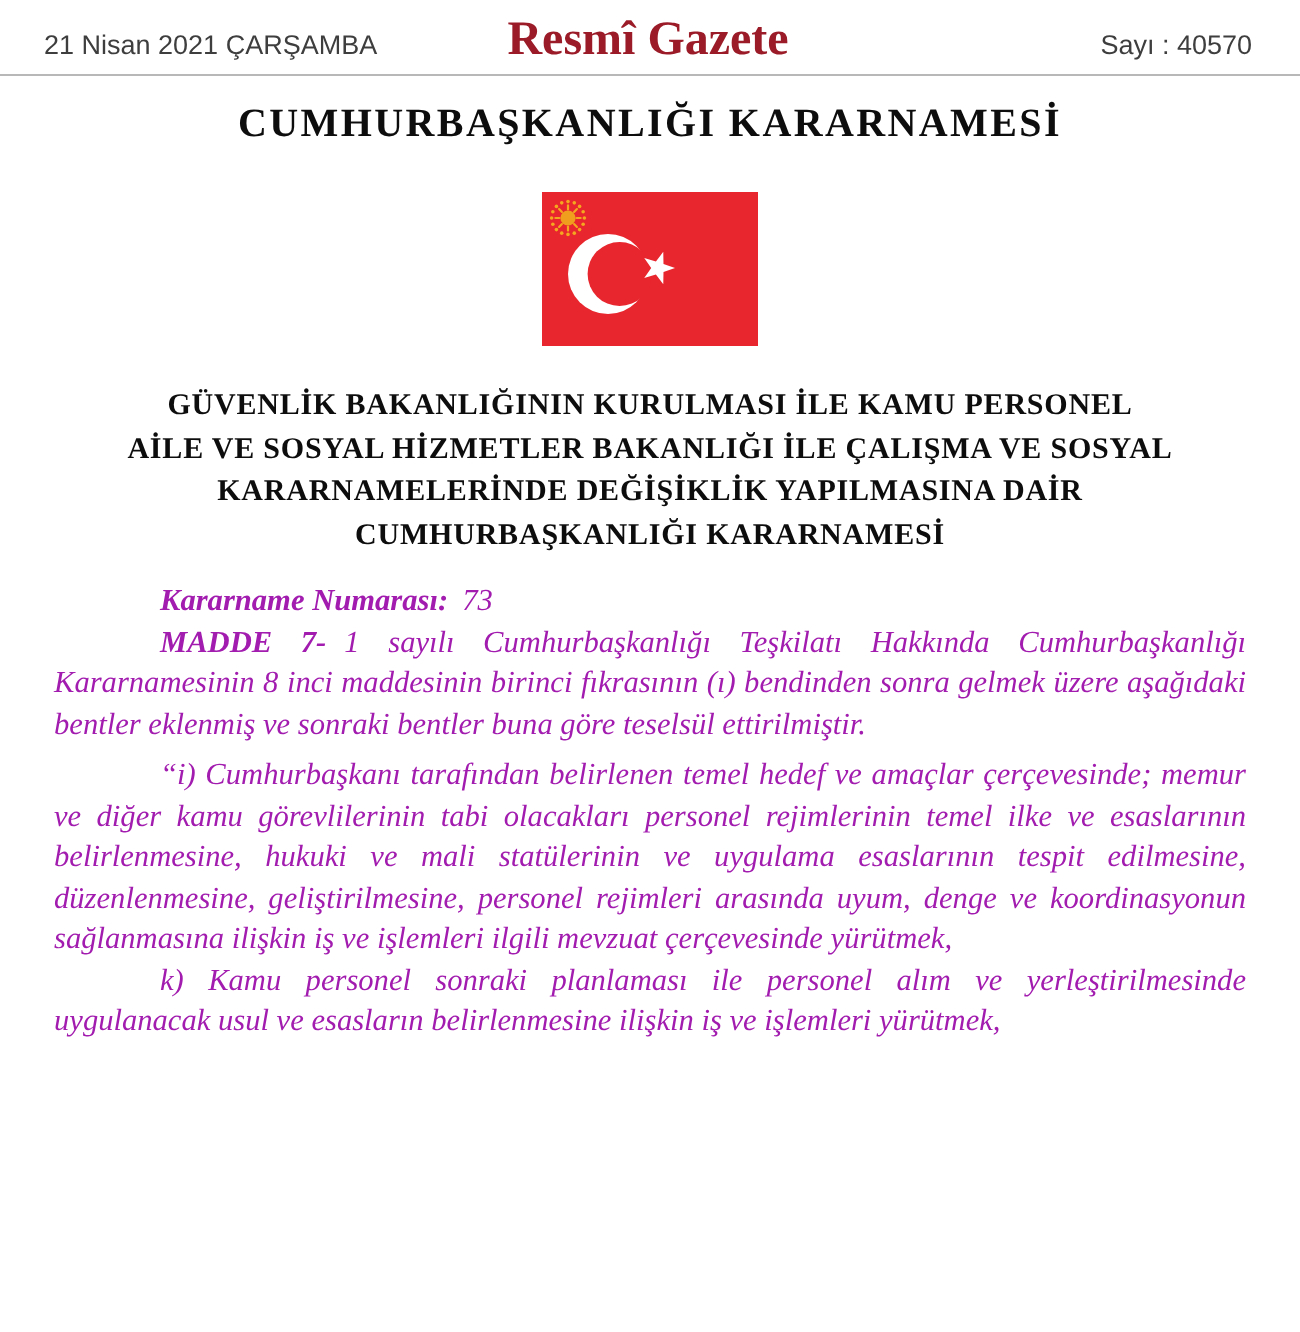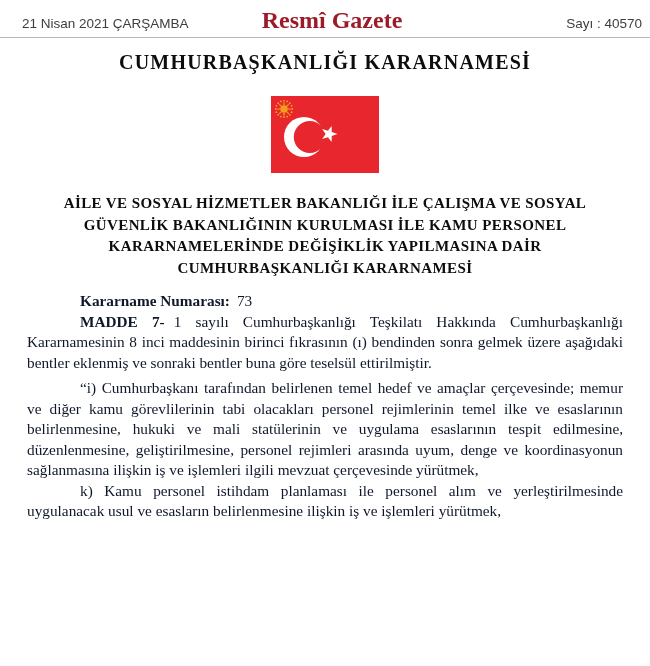--- a/index.html
+++ b/index.html
@@ -2,36 +2,36 @@
 <html lang="tr" style="--brand-red: #9b1c28; --flag-red: #e8262d; --seal-gold: #f3a81f; --seal-core: #ef9f1d; --divider-gray: #b8b8b8; --body-text: #1e1e1e;"><head>
 <meta charset="utf-8">
 <style>
   html,body{margin:0;padding:0;background:#ffffff;}
   .page{
     width:650px;height:666px;background:#fff;overflow:hidden;
     font-family:"Liberation Serif", serif;color:#1c1c1c;
     box-sizing:border-box;position:relative;
   }
   
-  .masthead{display:flex;align-items:baseline;padding:8px 8px 0 22px;}
+  .masthead{display:flex;align-items:baseline;padding:8px 24px 0 22px;}
   .masthead .date{flex:1;text-align:left;font-family:"Liberation Sans",sans-serif;font-size:13.5px;color:#3e3e3e;}
   .masthead .brand{flex:0 0 auto;font-size:24px;line-height:24px;font-weight:bold;color:var(--brand-red,#9b1c28);}
   .masthead .issue{flex:1;text-align:right;font-family:"Liberation Sans",sans-serif;font-size:13.5px;color:#3e3e3e;}
   .rule{border:0;border-top:1px solid #b8b8b8;margin:5px 0 0 0;}
   
   .doc-type{margin:13px 0 0 0;text-align:center;font-size:20px;font-weight:bold;
     letter-spacing:1.2px;color:#0d0d0d;}
   
   .flag-wrap{margin-top:22px;text-align:center;line-height:0;}
   .flag{width:108px;height:77px;}
   
   .decree-title{margin:20px 30px 0;text-align:center;font-weight:bold;font-size:15px;
     line-height:21.5px;letter-spacing:0.4px;color:#0d0d0d;}
   
-  .content{margin:12px 27px 0;font-size:15.3px;line-height:20.5px;text-align:justify;color:#0f172a;}
+  .content{margin:12px 27px 0;font-size:15.3px;line-height:20.5px;text-align:justify;color:#a21caf;font-style:italic;}
   .content p{margin:0;text-indent:53px;}
   .content p.gap{margin-top:5px;}
   .b{font-weight:bold;}
   .lead{margin-right:9px;}
   .no-label{margin-right:7px;}
   .decree-no{text-align:left;}
 </style>
 </head>
 <body>
 
@@ -82,28 +82,28 @@
           <line x1="8.7" y1="13" x2="6.7" y2="13"></line>
           <line x1="9.96" y1="9.96" x2="8.54" y2="8.54"></line>
           <line x1="13" y1="8.7" x2="13" y2="6.7"></line>
           <line x1="16.04" y1="9.96" x2="17.46" y2="8.54"></line>
         </g>
       </g>
     </svg>
   </div>
 
   <div class="decree-title">
+    <div>GÜVENLİK BAKANLIĞININ KURULMASI İLE KAMU PERSONEL</div>
     <div>AİLE VE SOSYAL HİZMETLER BAKANLIĞI İLE ÇALIŞMA VE SOSYAL</div>
-    <div>GÜVENLİK BAKANLIĞININ KURULMASI İLE KAMU PERSONEL</div>
     <div>KARARNAMELERİNDE DEĞİŞİKLİK YAPILMASINA DAİR</div>
     <div>CUMHURBAŞKANLIĞI KARARNAMESİ</div>
   </div>
 
   <section class="content">
     <p class="decree-no"><span class="b no-label">Kararname Numarası:</span><span>73</span></p>
 
     <p><span class="b lead">MADDE 7-</span><span>1 sayılı Cumhurbaşkanlığı Teşkilatı Hakkında Cumhurbaşkanlığı Kararnamesinin 8 inci maddesinin birinci fıkrasının (ı) bendinden sonra gelmek üzere aşağıdaki bentler eklenmiş ve sonraki bentler buna göre teselsül ettirilmiştir.</span></p>
 
     <p class="gap">“i) Cumhurbaşkanı tarafından belirlenen temel hedef ve amaçlar çerçevesinde; memur ve diğer kamu görevlilerinin tabi olacakları personel rejimlerinin temel ilke ve esaslarının belirlenmesine, hukuki ve mali statülerinin ve uygulama esaslarının tespit edilmesine, düzenlenmesine, geliştirilmesine, personel rejimleri arasında uyum, denge ve koordinasyonun sağlanmasına ilişkin iş ve işlemleri ilgili mevzuat çerçevesinde yürütmek,</p>
-    <p>k) Kamu personel istihdam planlaması ile personel alım ve yerleştirilmesinde uygulanacak usul ve esasların belirlenmesine ilişkin iş ve işlemleri yürütmek,</p>
+    <p>k) Kamu personel sonraki planlaması ile personel alım ve yerleştirilmesinde uygulanacak usul ve esasların belirlenmesine ilişkin iş ve işlemleri yürütmek,</p>
   </section>
 
 </div>
 
 </body></html>

